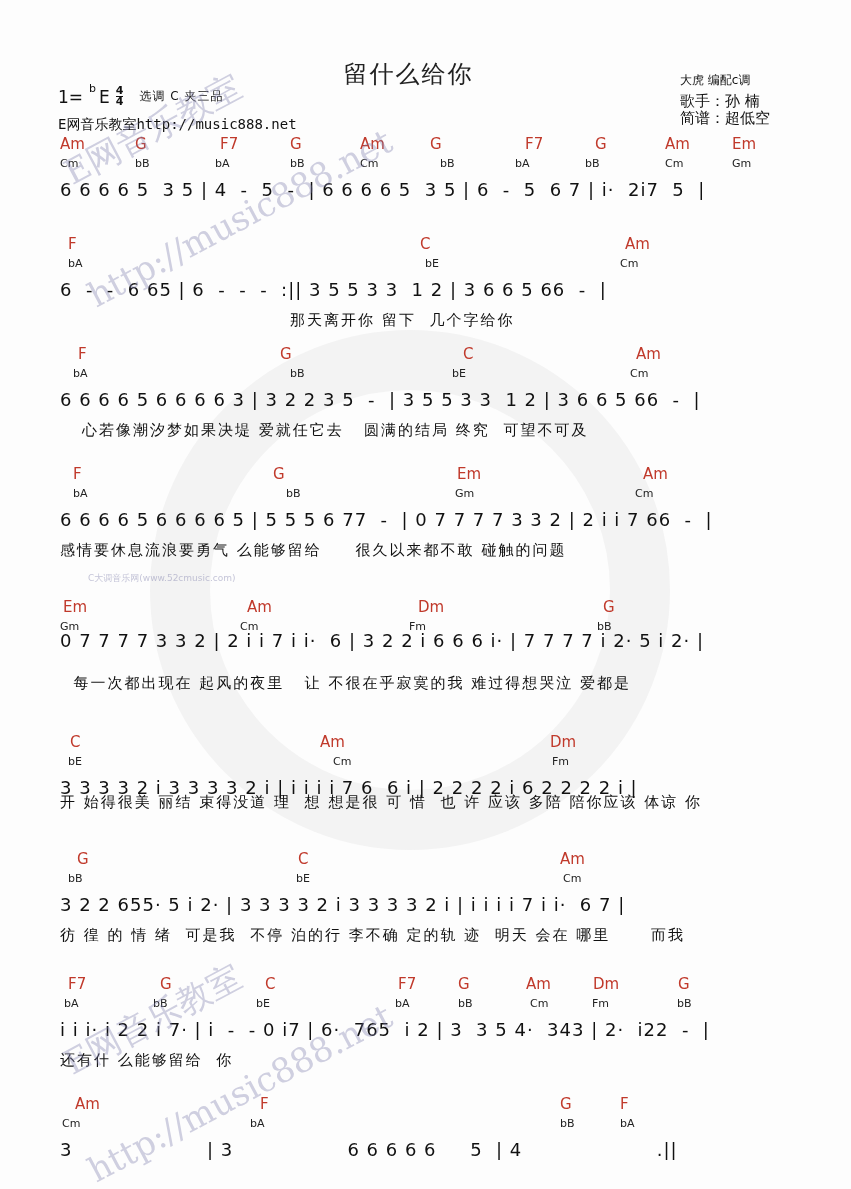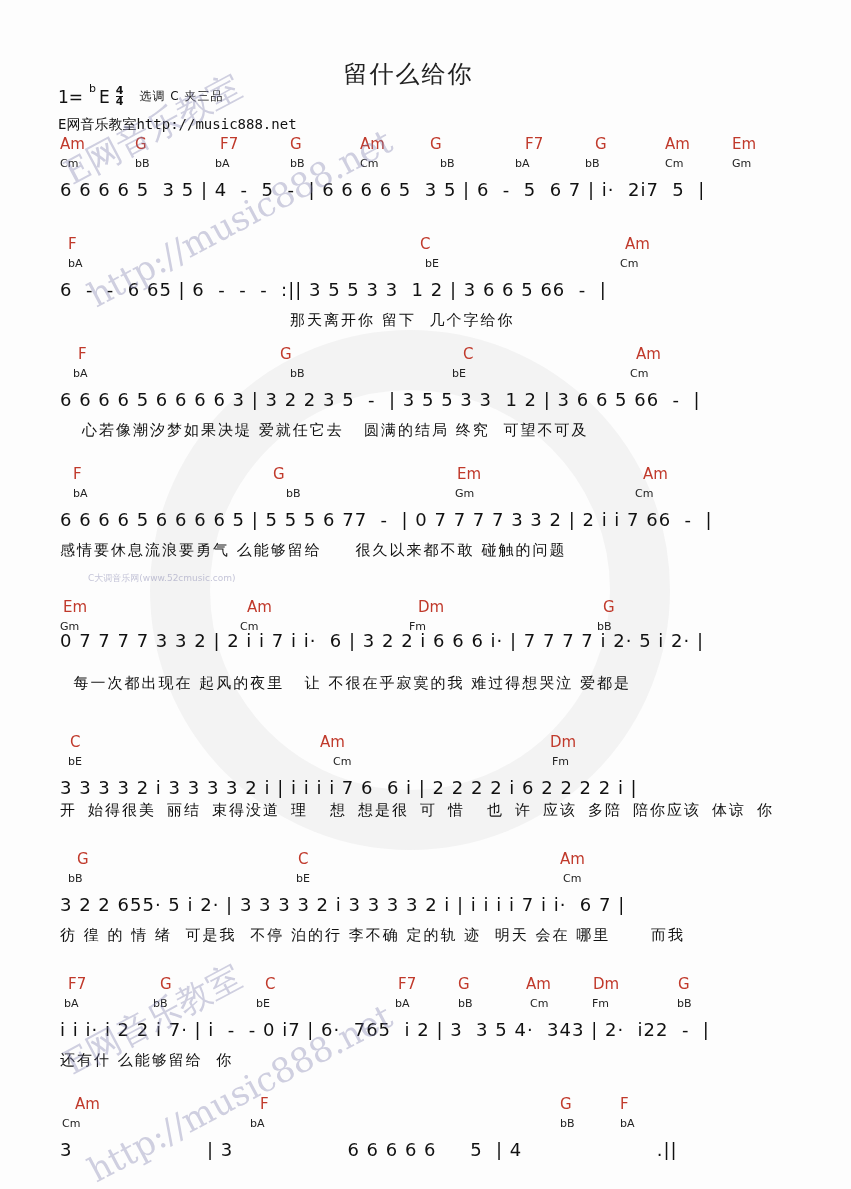--- a/index.html
+++ b/index.html
@@ -39,20 +39,25 @@
     <span>E</span>
     <span class="frac">
       <span>4</span>
       <span>4</span>
     </span>
     <span class="key-note">选调 C 夹三品</span>
   </div>
 
   <div class="site">E网音乐教室http://music888.net</div>
 
+  <div class="meta">
+    <div class="sm">大虎 编配c调</div>
+    <div class="lg">歌手：孙  楠</div>
+    <div class="lg">简谱：超低空</div>
+  </div>
 
   <div id="systems">
       <div class="sys" style="top: 135px;">
         <div class="chord" style="left: 0px; top: 0px;">Am</div>
         <div class="chord" style="left: 75px; top: 0px;">G</div>
         <div class="chord" style="left: 160px; top: 0px;">F7</div>
         <div class="chord" style="left: 230px; top: 0px;">G</div>
         <div class="chord" style="left: 300px; top: 0px;">Am</div>
         <div class="chord" style="left: 370px; top: 0px;">G</div>
         <div class="chord" style="left: 465px; top: 0px;">F7</div>
@@ -118,21 +123,21 @@
         <div class="lyric" style="top: 76px;">  每一次都出现在 起风的夜里   让 不很在乎寂寞的我 难过得想哭泣 爱都是</div>
       </div>
       <div class="sys" style="top: 733px;">
         <div class="chord" style="left: 10px; top: 0px;">C</div>
         <div class="chord" style="left: 260px; top: 0px;">Am</div>
         <div class="chord" style="left: 490px; top: 0px;">Dm</div>
         <div class="chord2" style="left: 8px; top: 22px;">bE</div>
         <div class="chord2" style="left: 273px; top: 22px;">Cm</div>
         <div class="chord2" style="left: 492px; top: 22px;">Fm</div>
         <div class="notes" style="top: 44px;">3 3 3 3 2 i 3 3 3 3 2 i | i i i i 7 6  6 i | 2 2 2 2 i 6 2 2 2 2 i |</div>
-        <div class="lyric" style="top: 68px; font-family: Liberation Mono, monospace;">开 始得很美 丽结 束得没道 理  想 想是很 可 惜  也 许 应该 多陪 陪你应该 体谅 你</div>
+        <div class="lyric" style="top: 60px;">开 始得很美 丽结 束得没道 理  想 想是很 可 惜  也 许 应该 多陪 陪你应该 体谅 你</div>
       </div>
       <div class="sys" style="top: 850px;">
         <div class="chord" style="left: 17px; top: 0px;">G</div>
         <div class="chord" style="left: 238px; top: 0px;">C</div>
         <div class="chord" style="left: 500px; top: 0px;">Am</div>
         <div class="chord2" style="left: 8px; top: 22px;">bB</div>
         <div class="chord2" style="left: 236px; top: 22px;">bE</div>
         <div class="chord2" style="left: 503px; top: 22px;">Cm</div>
         <div class="notes" style="top: 44px;">3 2 2 655· 5 i 2· | 3 3 3 3 2 i 3 3 3 3 2 i | i i i i 7 i i·  6 7 |</div>
         <div class="lyric" style="top: 76px;">彷 徨 的 情 绪  可是我  不停 泊的行 李不确 定的轨 迹  明天 会在 哪里      而我</div>

